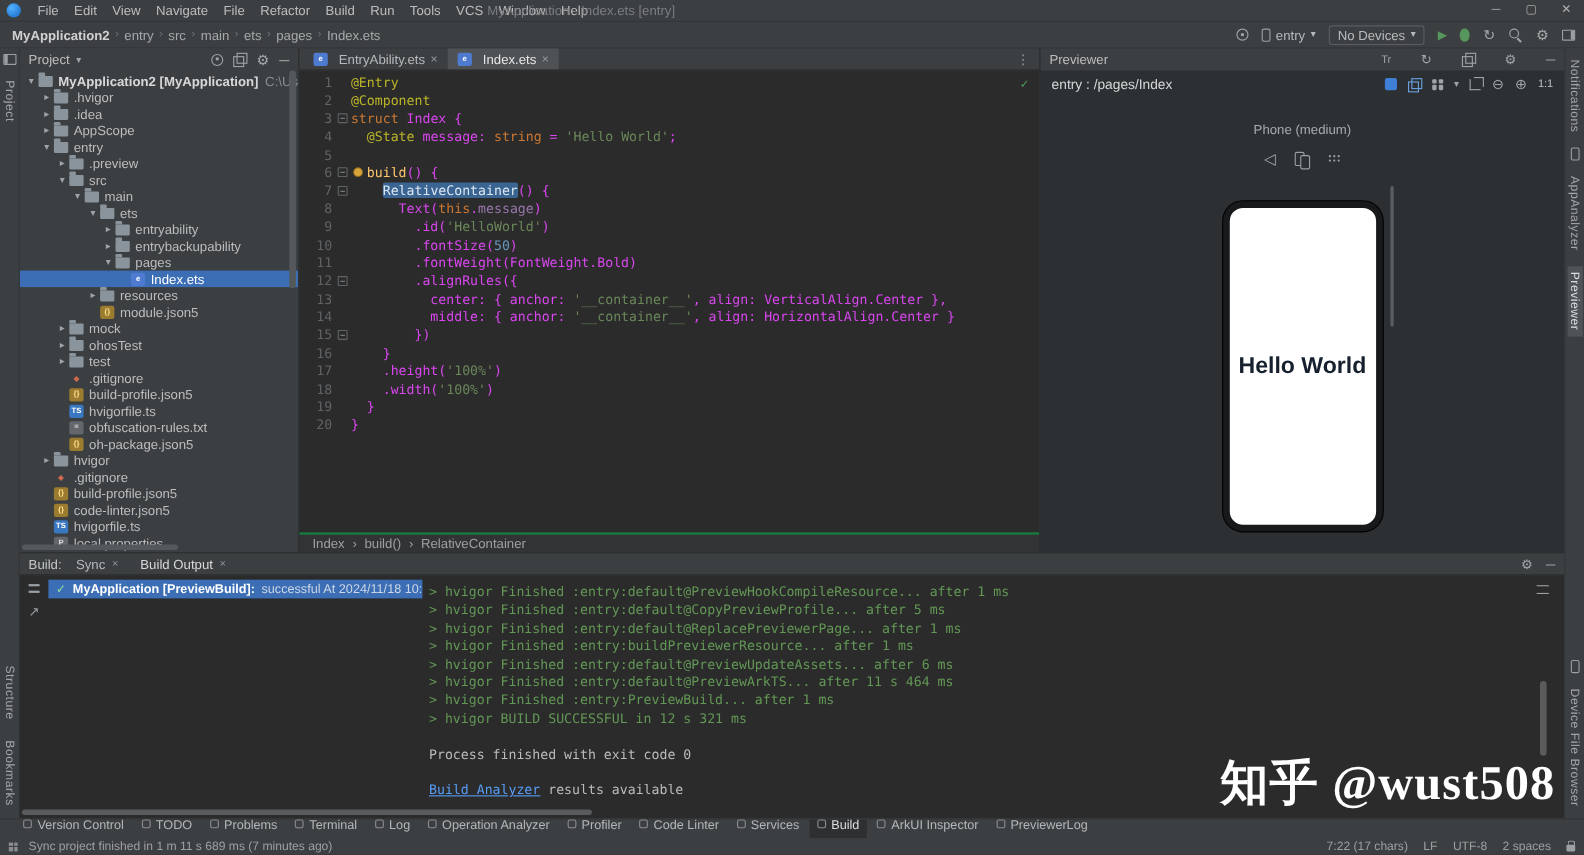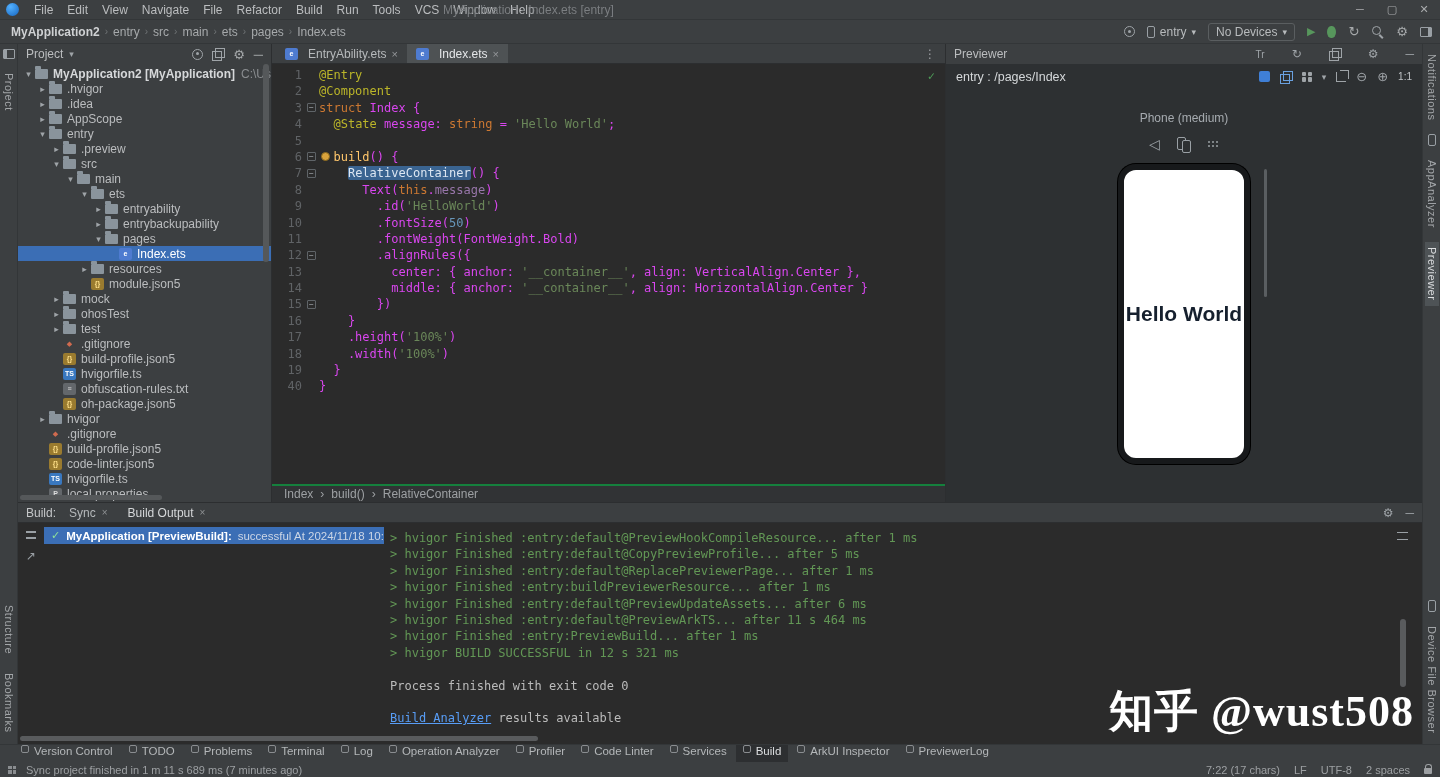--- a/index.html
+++ b/index.html
@@ -104,21 +104,21 @@
   .ratio { font-size:10px; color:#bfc3c6; }
   .prev-canvas { flex:1; display:flex; flex-direction:column; align-items:center; position:relative; }
   .device-label { margin-top:22px; color:#a6abb0; }
   .rot-row { margin-top:11px; display:flex; gap:17px; align-items:center; color:#9aa0a5; font-size:14px; }
   .dots6 { width:11px; height:7px; position:relative; }
   .dots6::before { content:""; position:absolute; left:0; top:0; width:2px; height:2px; border-radius:50%; background:#9aa0a5;
       box-shadow:4px 0 0 #9aa0a5, 8px 0 0 #9aa0a5, 0 4px 0 #9aa0a5, 4px 4px 0 #9aa0a5, 8px 4px 0 #9aa0a5; }
   .phone-duo { width:14px; height:14px; position:relative; }
   .phone-duo::before { content:""; position:absolute; left:0; top:0; width:7px; height:11px; border:1.2px solid #9aa0a5; border-radius:2px; }
   .phone-duo::after { content:""; position:absolute; left:5px; top:3px; width:7px; height:11px; border:1.2px solid #9aa0a5; border-radius:2px; background:#2d3032; }
-  .phone { margin-top:12px; width:132px; height:300px; background:#ffffff; border:6px solid #17191b; border-radius:18px; position:relative; box-shadow:0 0 0 1px #000;padding-left:16px; }
+  .phone { margin-top:30px; width:145px; height:300px; background:#ffffff; border:6px solid #17191b; border-radius:18px; position:relative; box-shadow:0 0 0 1px #000;padding-left:16px; }
   .phone-text { position:absolute; top:50%; left:50%; transform:translate(-50%,-50%); font-weight:bold; font-size:21px; color:#16202e; white-space:nowrap; }
   .prev-scroll { position:absolute; left:calc(50% + 80px); top:80px; width:3px; height:128px; background:#5a5e61; border-radius:2px; }
 
   
   .build-panel { flex:1; display:flex; flex-direction:column; border-top:1px solid #2c2e30; background:#2b2b2b; min-height:0; }
   .build-header { height:20px; flex:none; background:#3c3f41; border-bottom:1px solid #2c2e30; display:flex; align-items:center; padding:0 8px; gap:6px; }
   .build-label { color:#c4c6c8; }
   .btab { display:flex; align-items:center; gap:6px; padding:0 7px; color:#b6b9bb; }
   .btab .x { color:#8f9294; font-size:10px; }
   .bh-icons { margin-left:auto; display:flex; align-items:center; gap:12px; color:#9fa4a8; }
@@ -419,21 +419,21 @@
               <div class="code-line"><span class="lnum">10</span><span class="fold"></span><span class="lcontent"><span class="c-p">        .fontSize(</span><span class="c-n">50</span><span class="c-p">)</span></span></div>
               <div class="code-line"><span class="lnum">11</span><span class="fold"></span><span class="lcontent"><span class="c-p">        .fontWeight(FontWeight.Bold)</span></span></div>
               <div class="code-line"><span class="lnum">12</span><span class="fold"><span class="fbox">−</span></span><span class="lcontent"><span class="c-p">        .alignRules({</span></span></div>
               <div class="code-line"><span class="lnum">13</span><span class="fold"></span><span class="lcontent"><span class="c-p">          center: { anchor: </span><span class="c-s">'__container__'</span><span class="c-p">, align: VerticalAlign.Center },</span></span></div>
               <div class="code-line"><span class="lnum">14</span><span class="fold"></span><span class="lcontent"><span class="c-p">          middle: { anchor: </span><span class="c-s">'__container__'</span><span class="c-p">, align: HorizontalAlign.Center }</span></span></div>
               <div class="code-line"><span class="lnum">15</span><span class="fold"><span class="fbox">−</span></span><span class="lcontent"><span class="c-p">        })</span></span></div>
               <div class="code-line"><span class="lnum">16</span><span class="fold"></span><span class="lcontent"><span class="c-p">    }</span></span></div>
               <div class="code-line"><span class="lnum">17</span><span class="fold"></span><span class="lcontent"><span class="c-p">    .height(</span><span class="c-s">'100%'</span><span class="c-p">)</span></span></div>
               <div class="code-line"><span class="lnum">18</span><span class="fold"></span><span class="lcontent"><span class="c-p">    .width(</span><span class="c-s">'100%'</span><span class="c-p">)</span></span></div>
               <div class="code-line"><span class="lnum">19</span><span class="fold"></span><span class="lcontent"><span class="c-p">  }</span></span></div>
-              <div class="code-line"><span class="lnum">40</span><span class="fold"></span><span class="lcontent"><span class="c-p">}</span></span></div>
+              <div class="code-line"><span class="lnum">20</span><span class="fold"></span><span class="lcontent"><span class="c-p">}</span></span></div>
             </div>
           <div class="ed-breadcrumb">
               <span>Index</span>
               <span>›</span>
               <span>build()</span>
               <span>›</span>
               <span>RelativeContainer</span>
             </div>
         </div>
 

